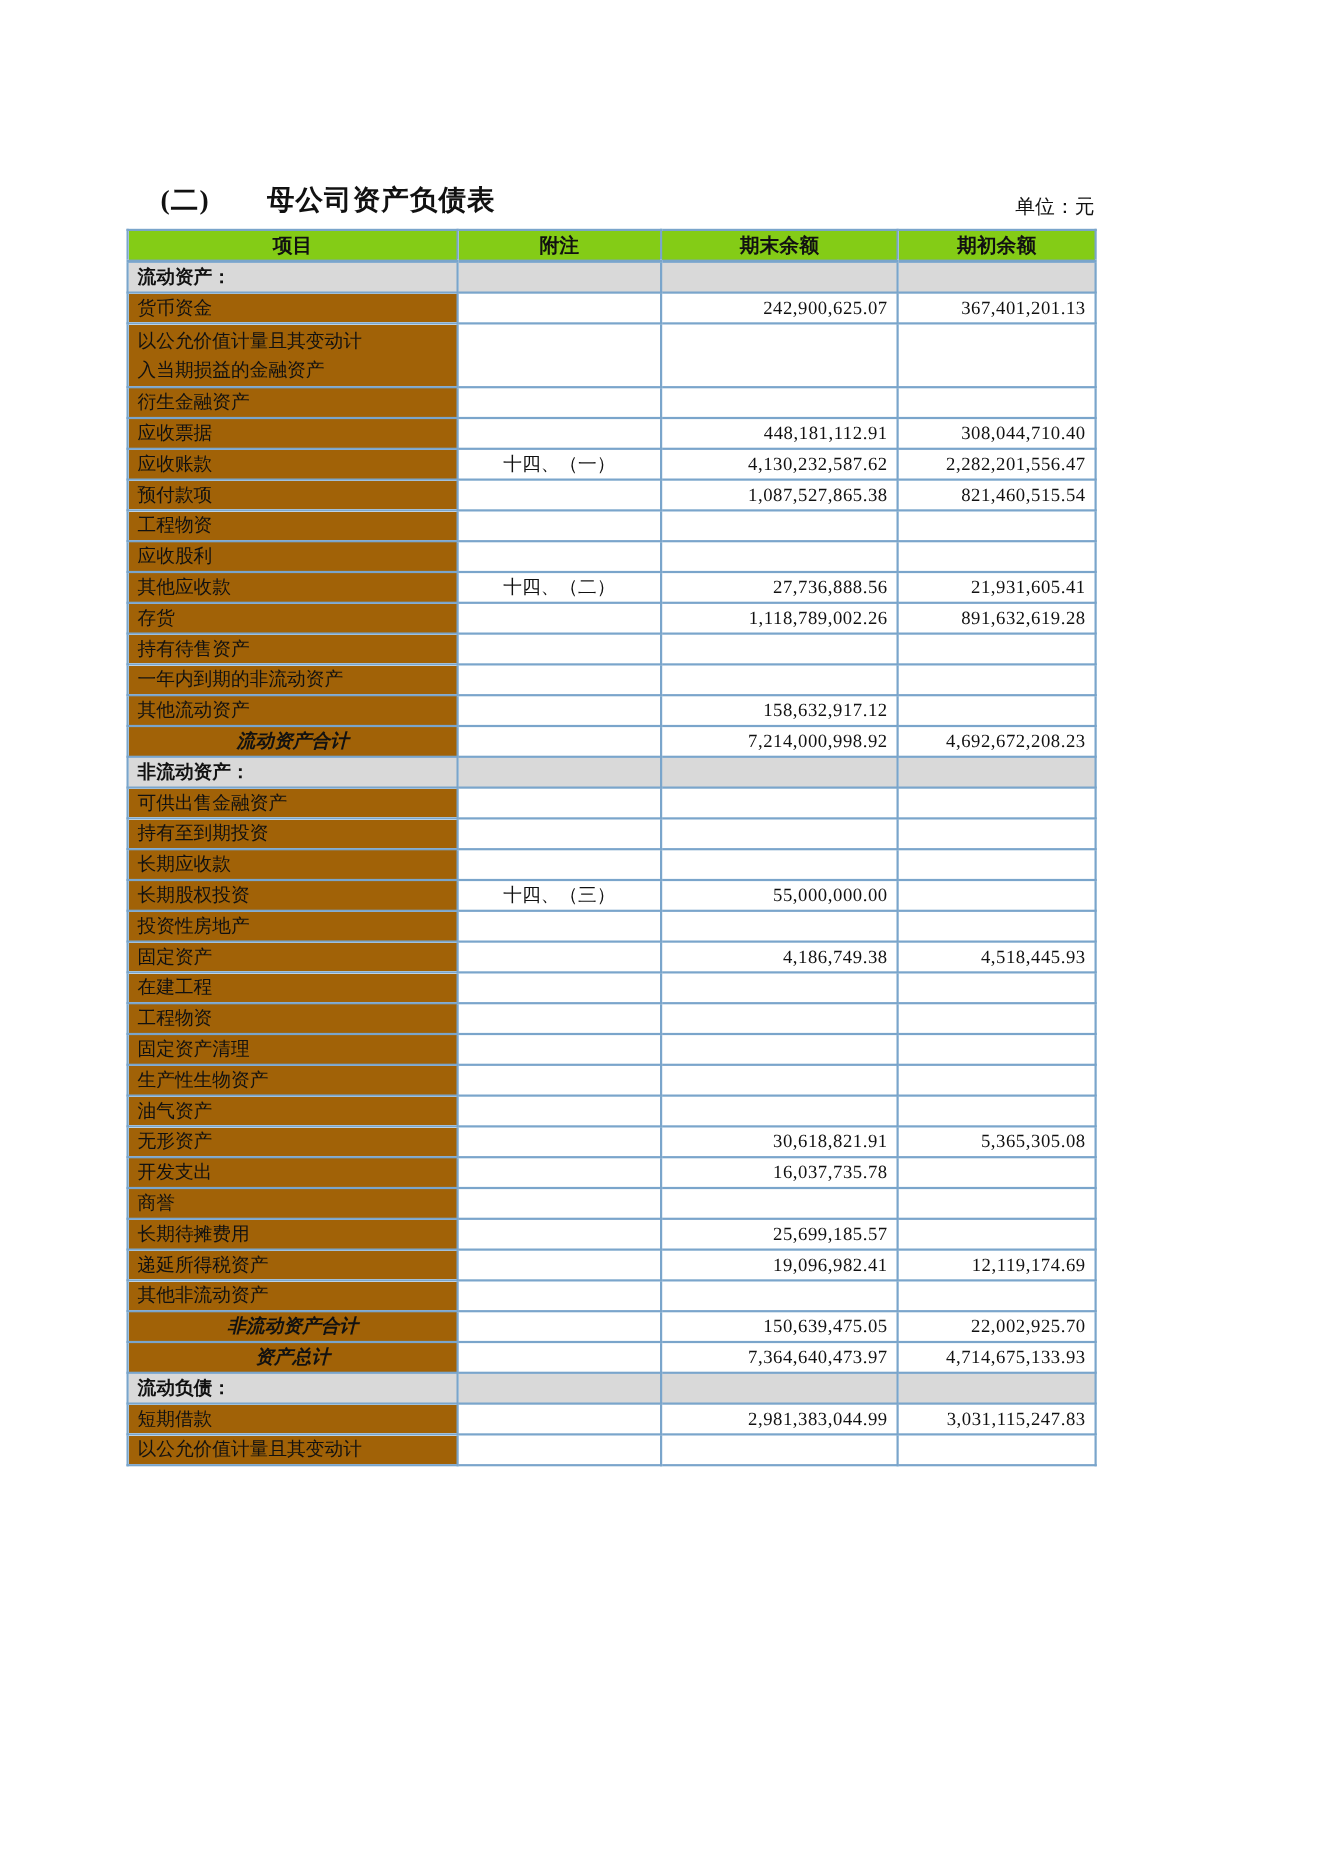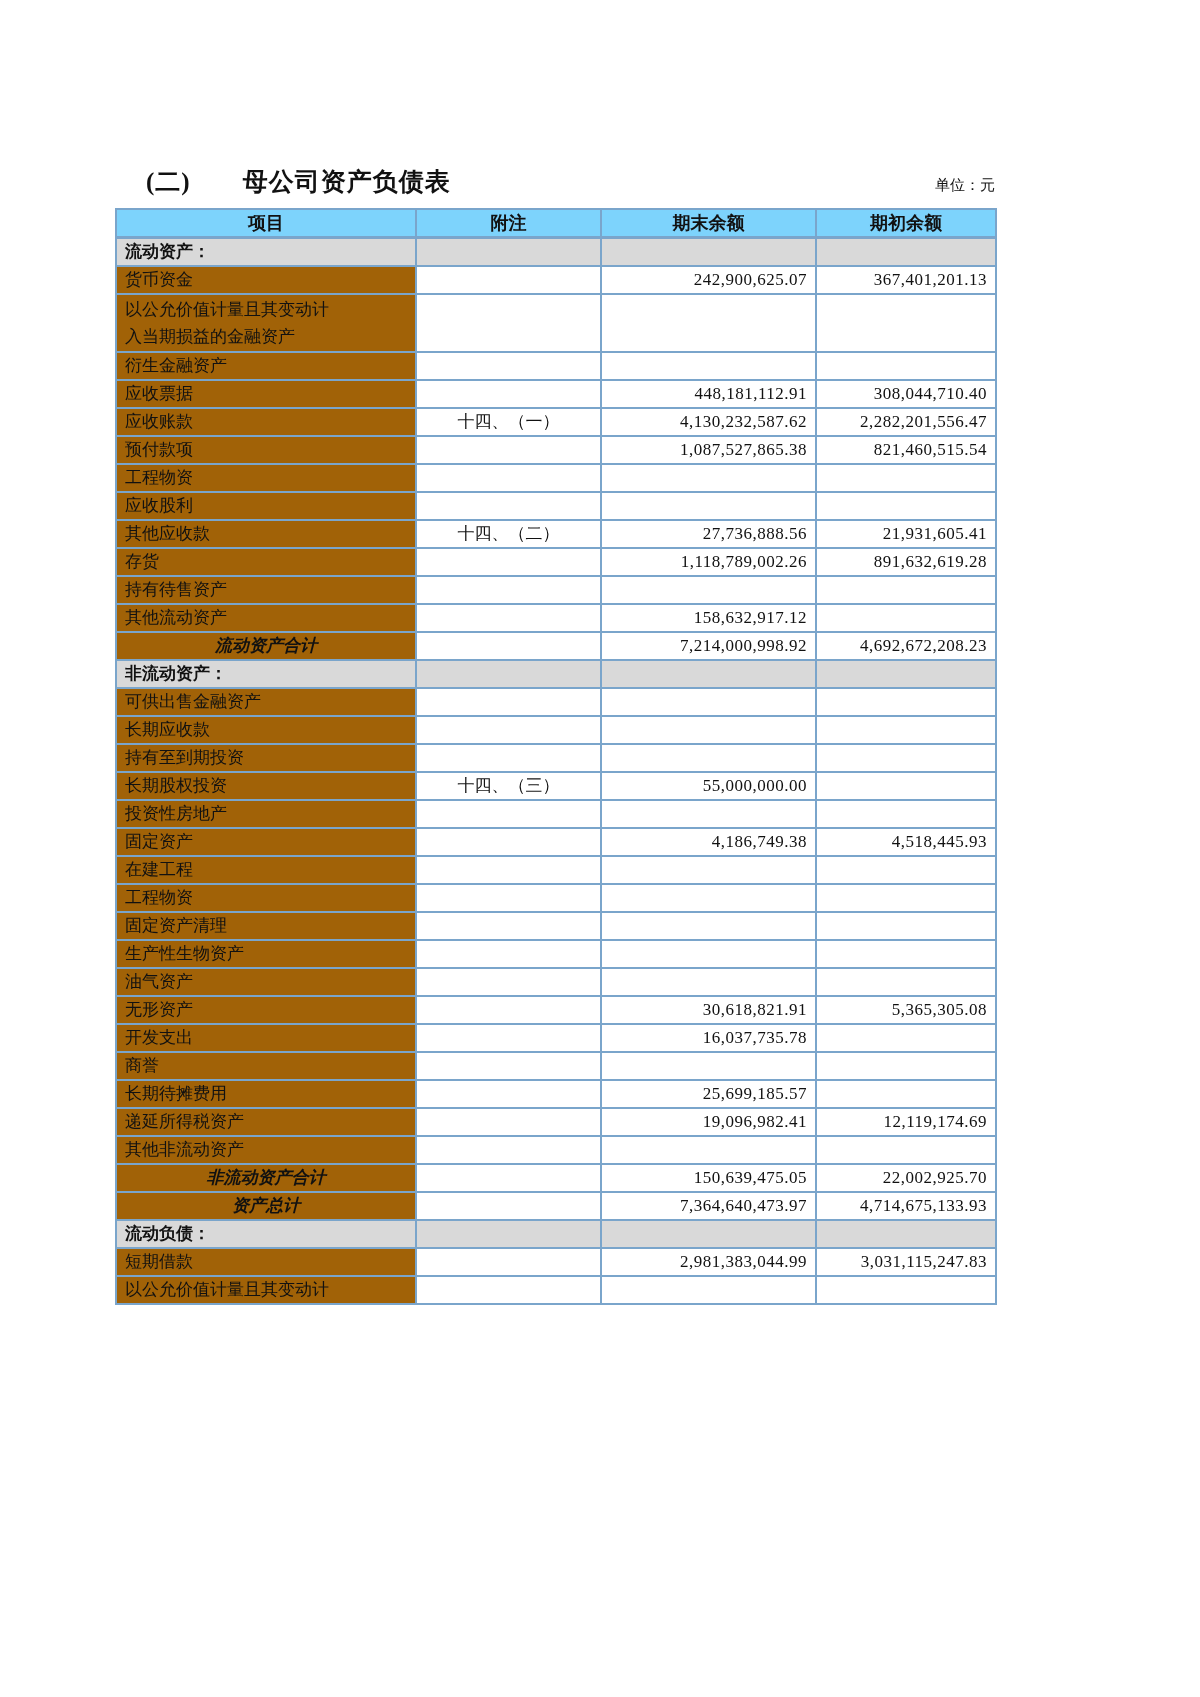--- a/index.html
+++ b/index.html
@@ -20,21 +20,21 @@
     font-size: 25px;
     font-weight: bold;
     letter-spacing: 1px;
     white-space: pre;
   }
   .doc-title .title-prefix { margin-right: 52px; }
   .unit-label {
     position: absolute;
     top: 176px;
     right: 205px;
-    font-size: 15px;
+    font-size: 18px;
   }
   table.balance-sheet {
     position: absolute;
     left: 115px;
     top: 208px;
     width: 880px;
     border-collapse: collapse;
     table-layout: fixed;
   }
   col.c-item  { width: 300px; }
@@ -45,21 +45,21 @@
     border: 2px solid #7aa5cb;
     height: 28px;
     padding: 1px 8px;
     font-size: 17px;
     font-weight: normal;
     vertical-align: middle;
     overflow: hidden;
     white-space: nowrap;
   }
   thead th {
-    background: #7dd3fc;
+    background: #84cc16;
     font-weight: bold;
     text-align: center;
     font-size: 18px;
     border-bottom-width: 3px;
   }
   td.label-cell  { background: #a16207; text-align: left; }
   td.note-cell   { text-align: center; }
   td.num-cell    { text-align: right; letter-spacing: 0.5px; }
   tr.section td  { background: #d9d9d9; font-weight: bold; }
   tr.total td.label-cell { text-align: center; font-weight: bold; font-style: italic; }
@@ -162,20 +162,26 @@
           <td class="num-cell">1,118,789,002.26</td>
           <td class="num-cell">891,632,619.28</td>
         </tr>
         <tr class="data">
           <td class="label-cell">持有待售资产</td>
           <td class="note-cell"></td>
           <td class="num-cell"></td>
           <td class="num-cell"></td>
         </tr>
         <tr class="data">
+          <td class="label-cell">一年内到期的非流动资产</td>
+          <td class="note-cell"></td>
+          <td class="num-cell"></td>
+          <td class="num-cell"></td>
+        </tr>
+        <tr class="data">
           <td class="label-cell">其他流动资产</td>
           <td class="note-cell"></td>
           <td class="num-cell">158,632,917.12</td>
           <td class="num-cell"></td>
         </tr>
         <tr class="total">
           <td class="label-cell">流动资产合计</td>
           <td class="note-cell"></td>
           <td class="num-cell">7,214,000,998.92</td>
           <td class="num-cell">4,692,672,208.23</td>
@@ -186,27 +192,27 @@
           <td class="num-cell"></td>
           <td class="num-cell"></td>
         </tr>
         <tr class="data">
           <td class="label-cell">可供出售金融资产</td>
           <td class="note-cell"></td>
           <td class="num-cell"></td>
           <td class="num-cell"></td>
         </tr>
         <tr class="data">
+          <td class="label-cell">持有至到期投资</td>
+          <td class="note-cell"></td>
+          <td class="num-cell"></td>
+          <td class="num-cell"></td>
+        </tr>
+        <tr class="data">
           <td class="label-cell">长期应收款</td>
-          <td class="note-cell"></td>
-          <td class="num-cell"></td>
-          <td class="num-cell"></td>
-        </tr>
-        <tr class="data">
-          <td class="label-cell">持有至到期投资</td>
           <td class="note-cell"></td>
           <td class="num-cell"></td>
           <td class="num-cell"></td>
         </tr>
         <tr class="data">
           <td class="label-cell">长期股权投资</td>
           <td class="note-cell">十四、（三）</td>
           <td class="num-cell">55,000,000.00</td>
           <td class="num-cell"></td>
         </tr>

